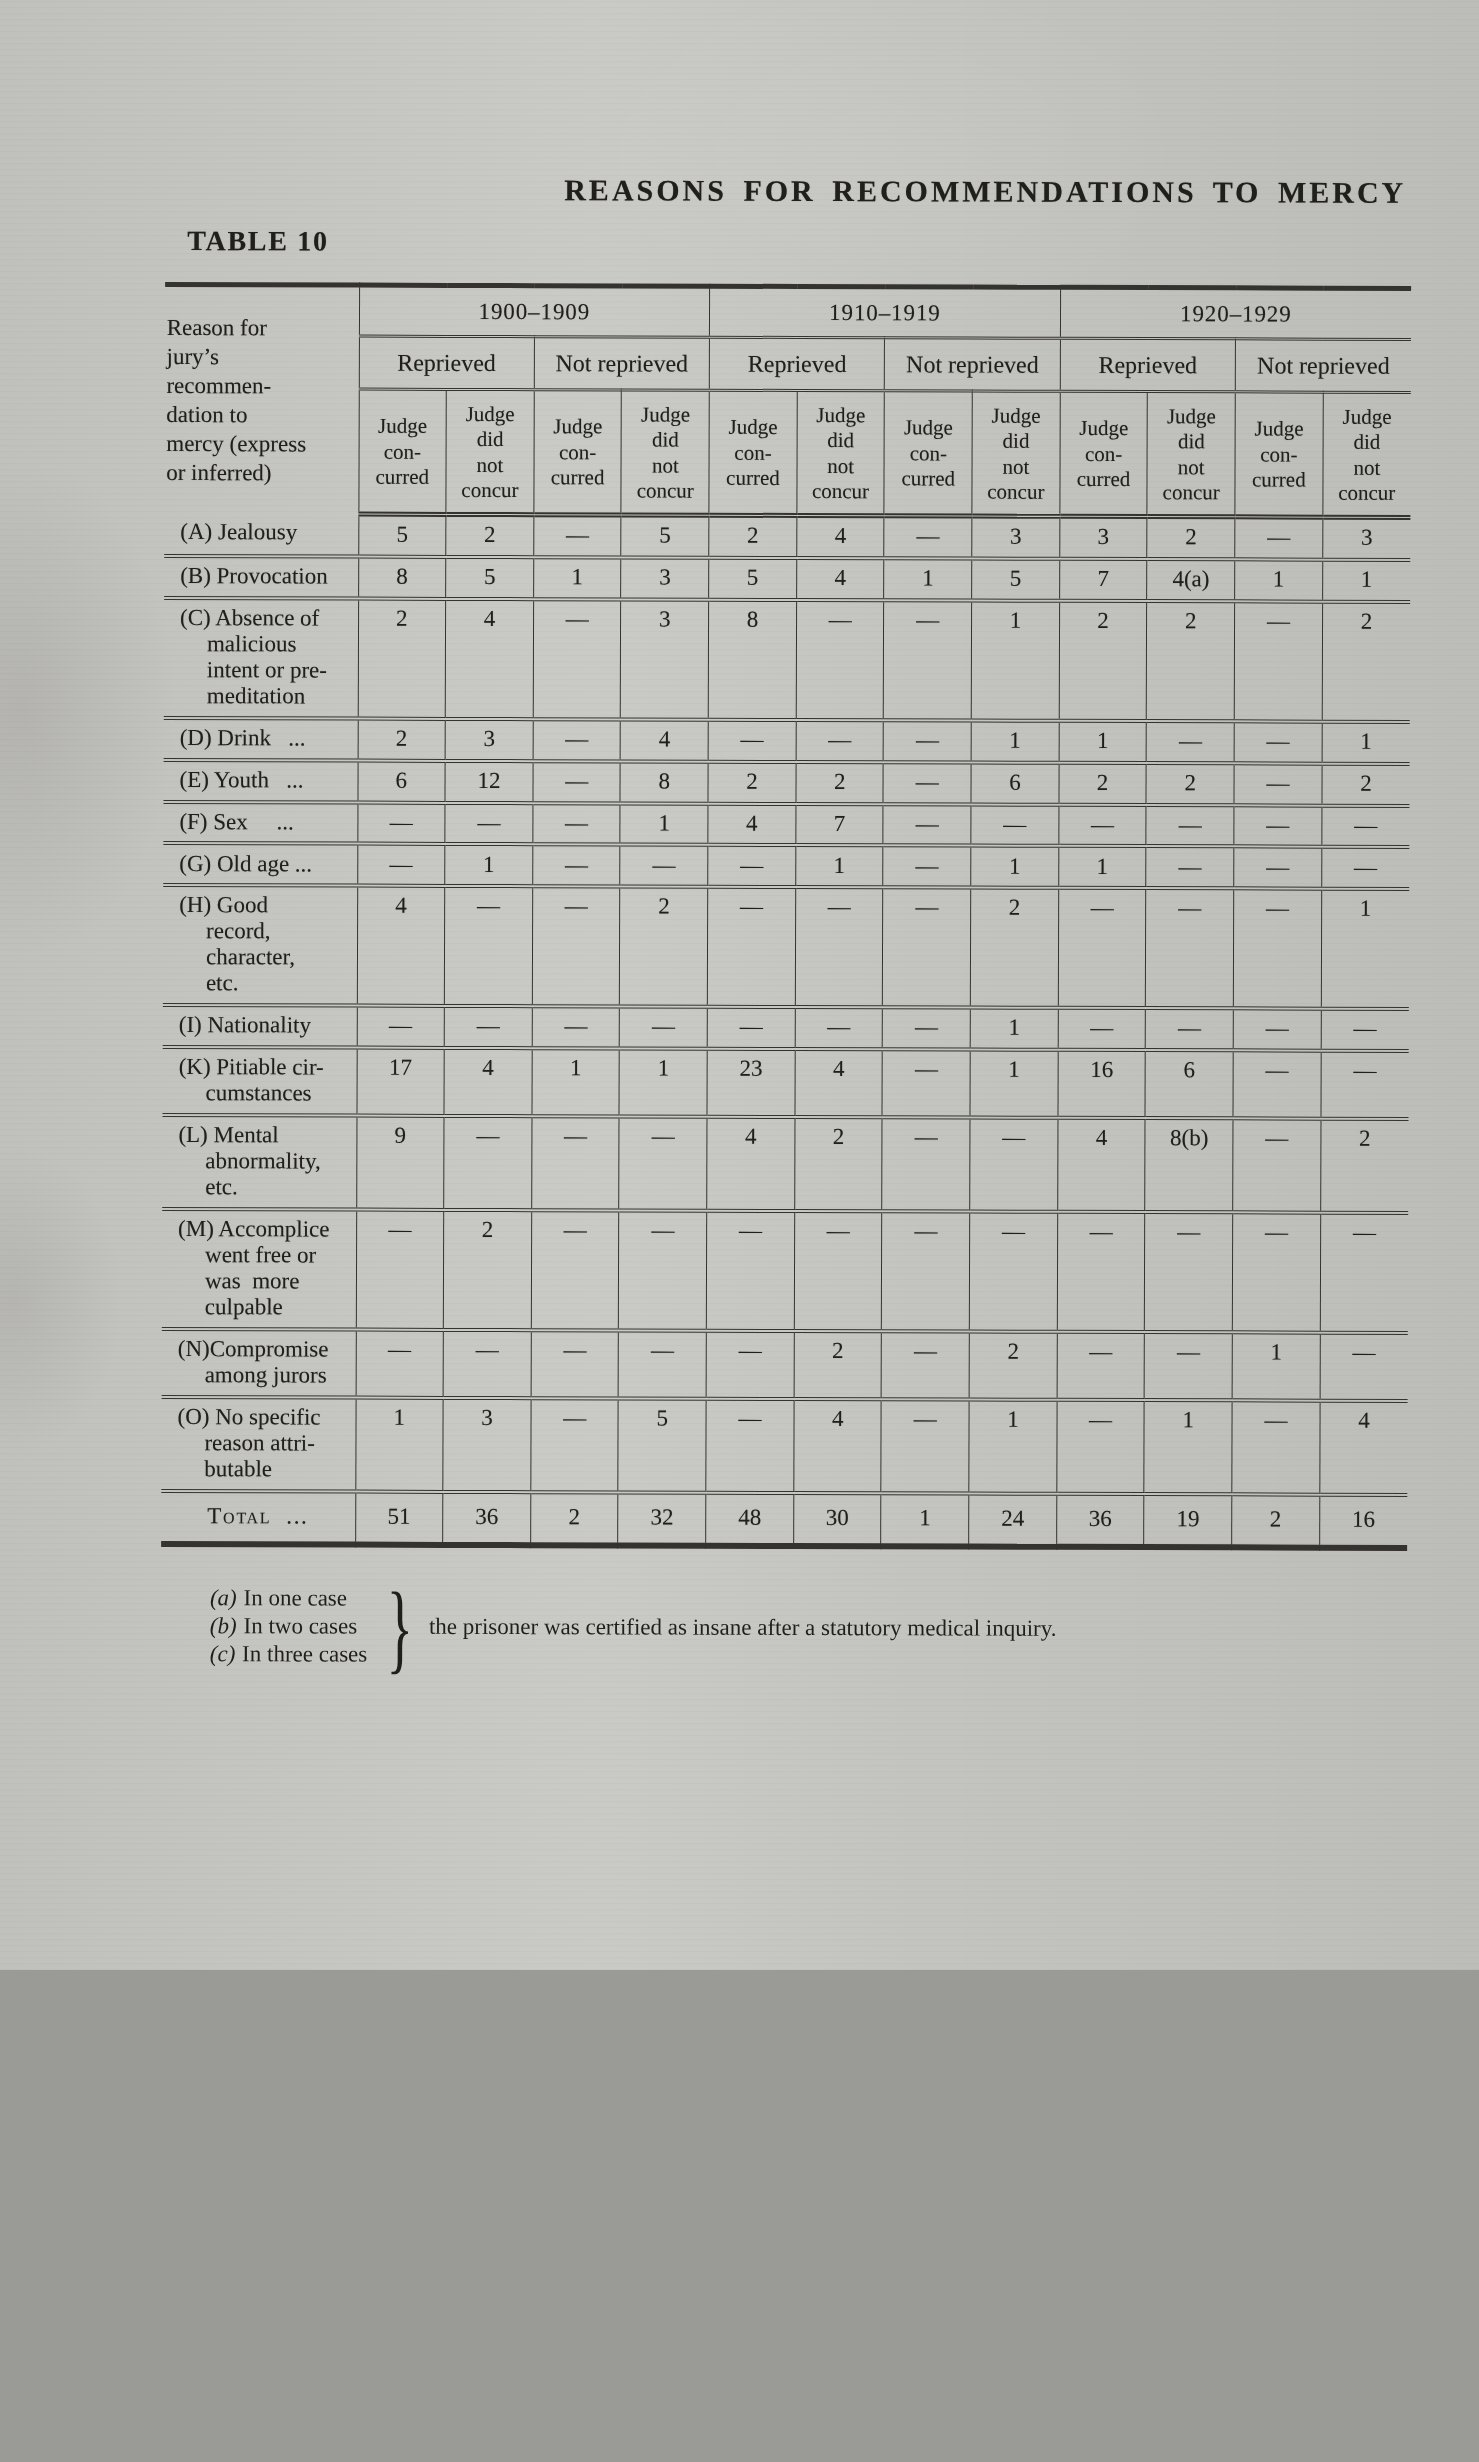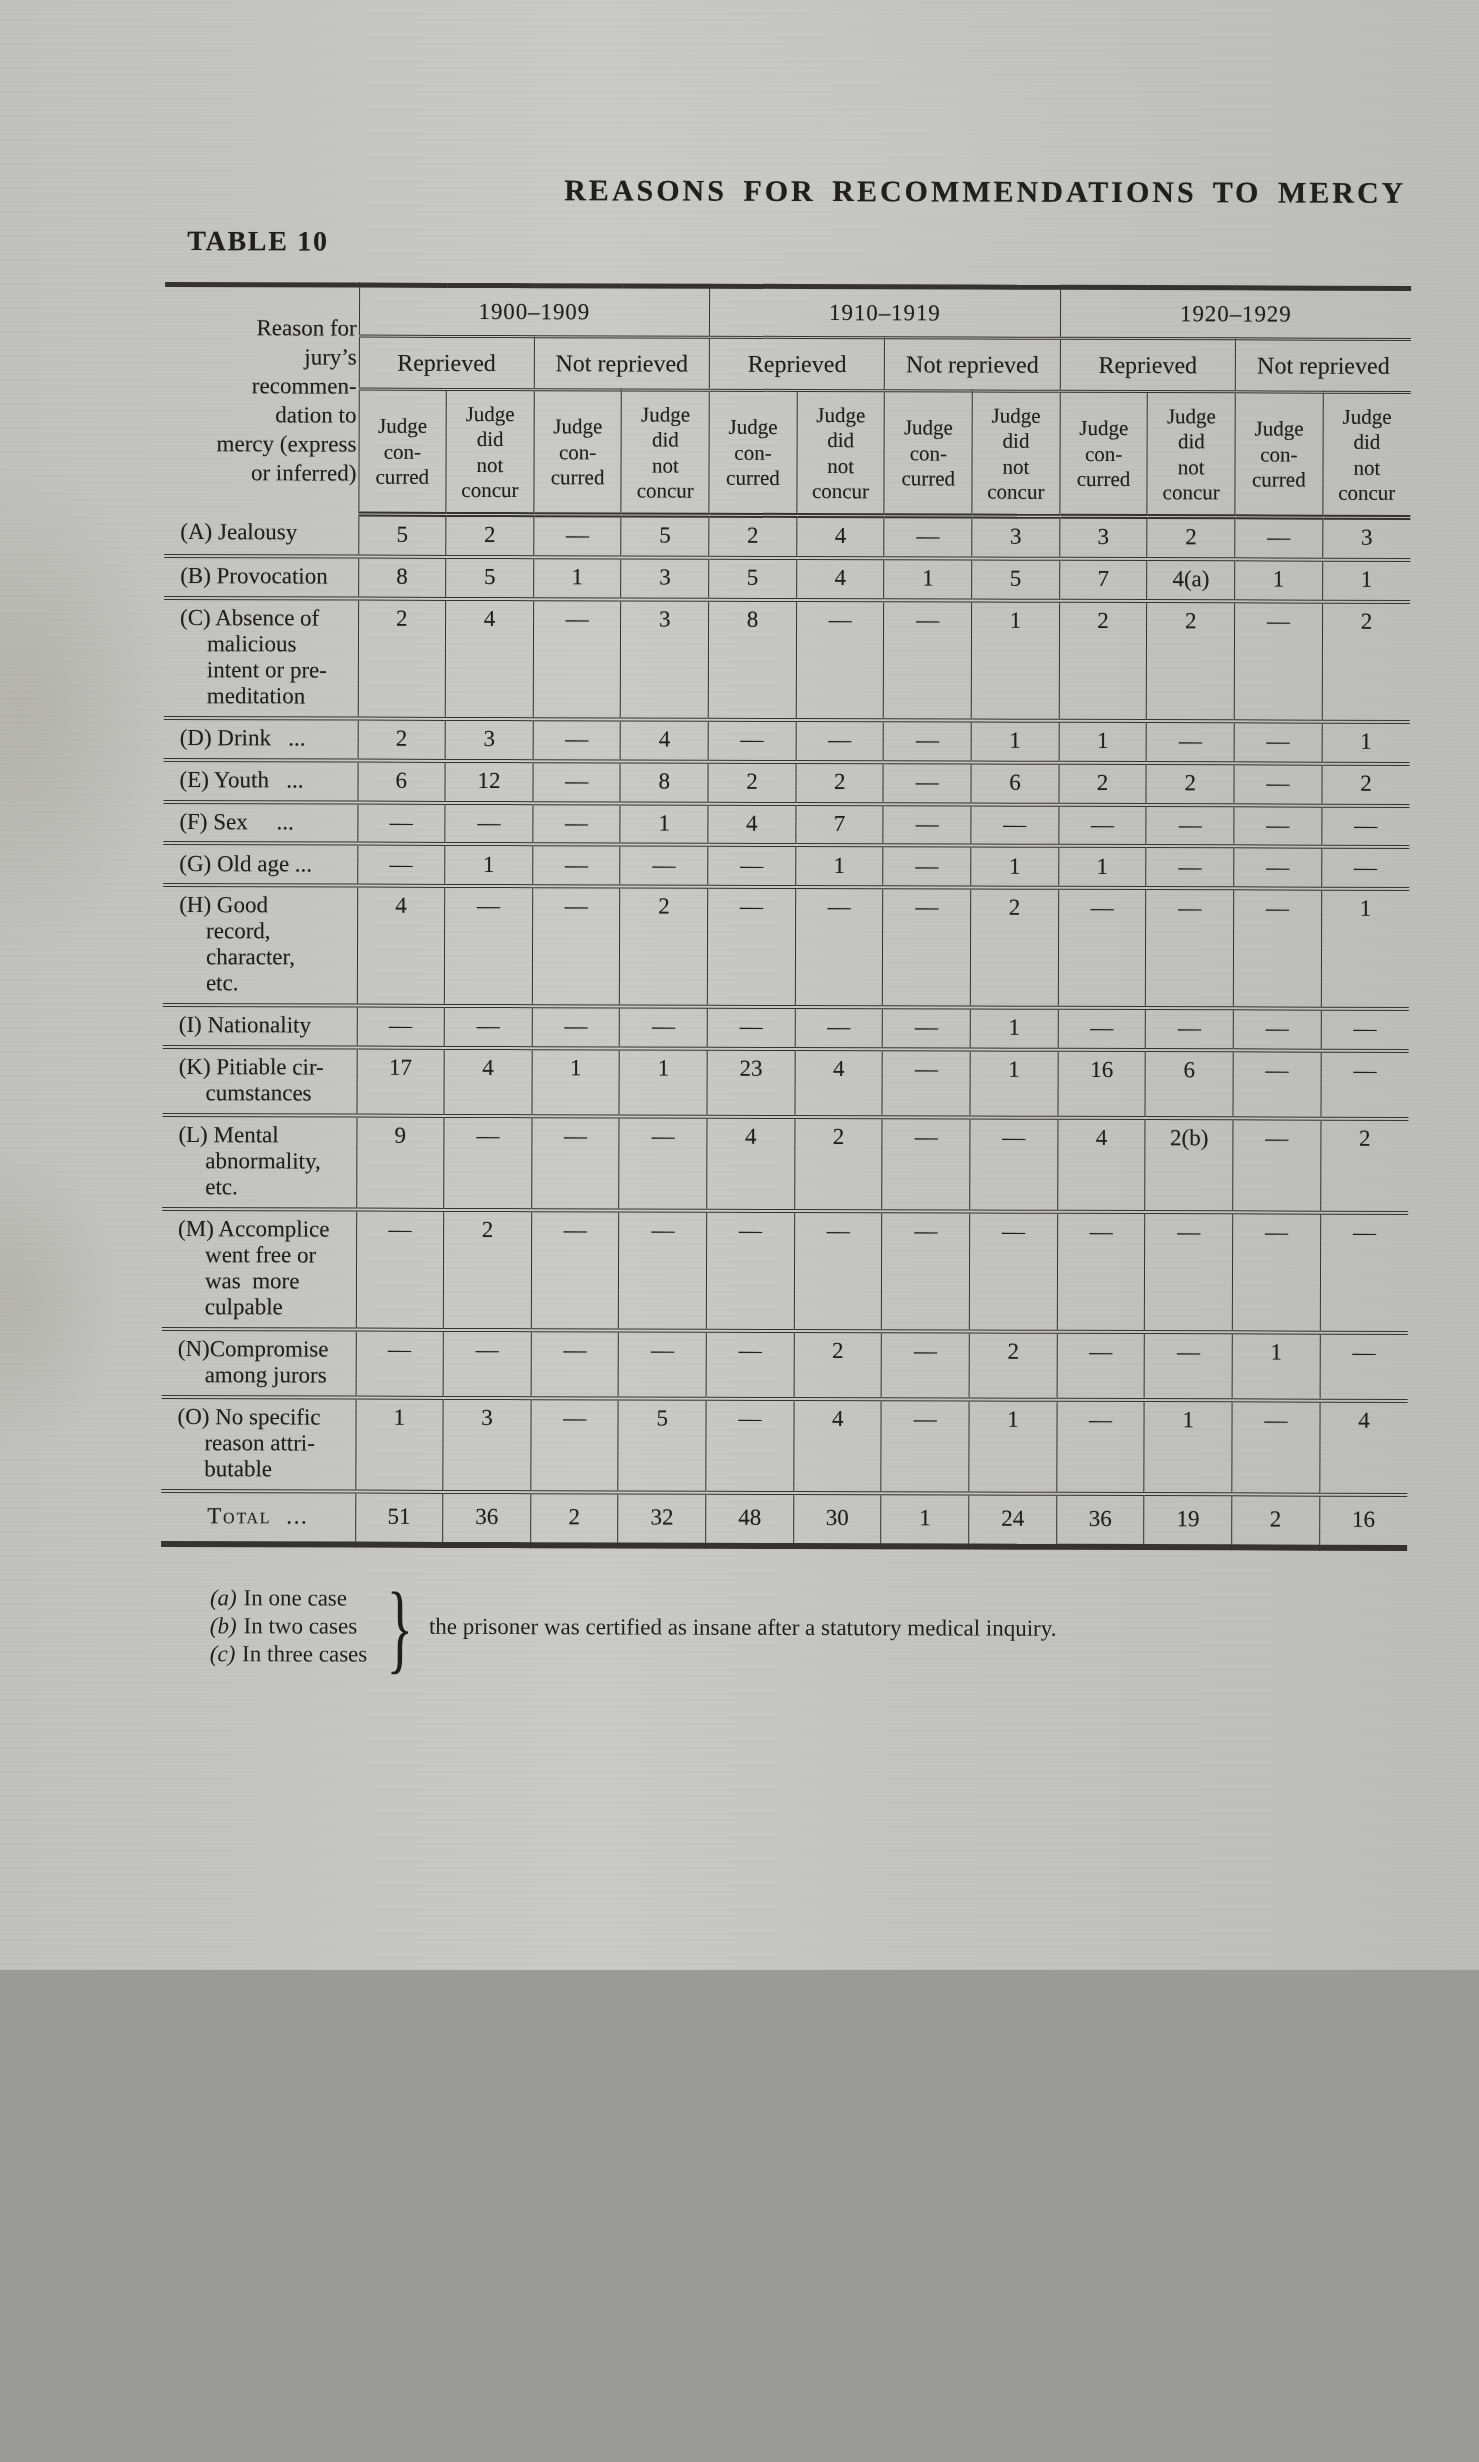--- a/index.html
+++ b/index.html
@@ -52,21 +52,21 @@
     border-bottom:6.8px solid var(--rule);
     text-shadow:0 0 0.9px rgba(32,31,28,0.35);
   }
   col.c-stub{width:194px;}
   th,td{font-weight:normal;}
   thead th{vertical-align:middle; text-align:center;}
   .stub-head{
     border-right:1.7px solid var(--rule);
     white-space:pre-line;
     font-size:23px; line-height:29px;
-    text-align:right; vertical-align:middle;
+    text-align:left; vertical-align:middle;
     padding:5.1px 1.7px;
   }
   .decade-th{
     border-left:1.7px solid var(--rule);
     border-bottom:3.4px double var(--rule);
     font-size:23px; padding:11px 0 9.4px;
     letter-spacing:0.9px;
   }
   .outcome-th{
     border-left:1.7px solid var(--rule);
@@ -380,21 +380,21 @@
 etc.</th>
         <td>9</td>
         <td>—</td>
         <td>—</td>
         <td>—</td>
         <td>4</td>
         <td>2</td>
         <td>—</td>
         <td>—</td>
         <td>4</td>
-        <td>2(b)</td>
+        <td>8(b)</td>
         <td>—</td>
         <td>2</td>
       </tr>
           <tr>
         <th>(M) Accomplice
 went free or
 was&nbsp;&nbsp;more
 culpable</th>
         <td>—</td>
         <td>2</td>

